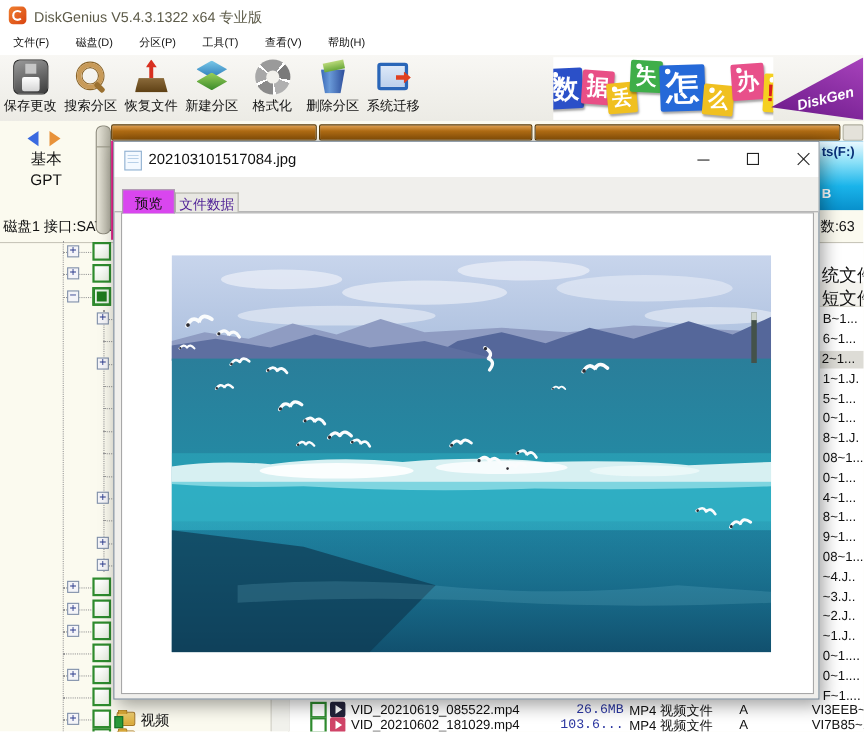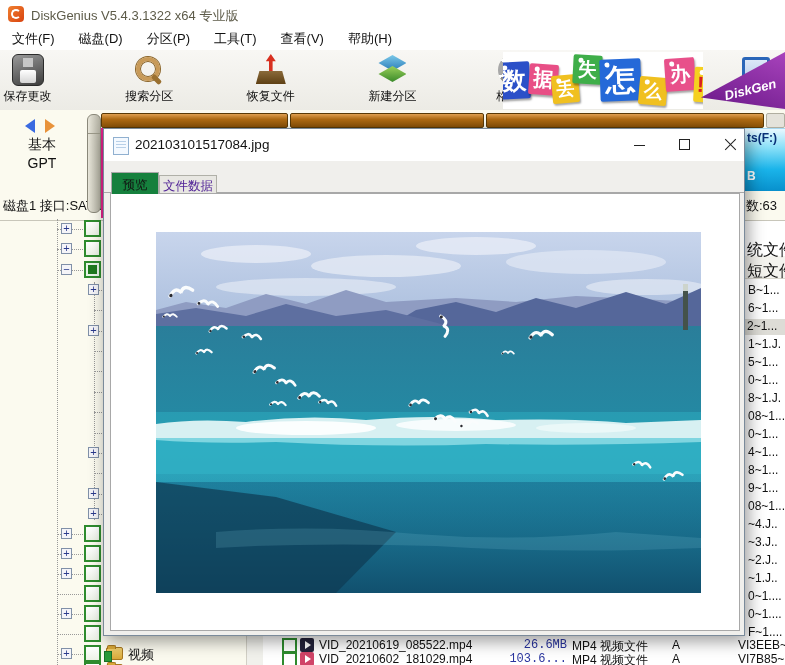--- a/index.html
+++ b/index.html
@@ -8,25 +8,25 @@
 
   
   .titlebar{position:absolute;left:0;top:0;right:0;height:28px;background:#fff;}
   .logo{position:absolute;left:8px;top:6px;width:16px;height:16px;border-radius:4px;
         background:linear-gradient(135deg,#f08030,#d84310);}
   .logo::after{content:"";position:absolute;inset:3px;border:2px solid #fff;border-radius:50%;border-right-color:transparent;}
   .title-text{position:absolute;left:31px;top:7px;font-size:13px;color:#5d5b49;white-space:nowrap;}
 
   
   .menubar{position:absolute;left:0;top:28px;right:0;height:22px;background:#fff;display:flex;align-items:center;padding-left:2px;}
-  .menu-item{font-size:13px;padding:2px 10px;margin-right:4px;white-space:nowrap;}
+  .menu-item{font-size:10px;padding:2px 10px;margin-right:4px;white-space:nowrap;}
 
   
   .toolbar{position:absolute;left:0;top:50px;right:0;height:60px;
-           background:linear-gradient(#f8f7f4,#ecebe5);border-bottom:1px solid #cfcdc0;display:flex;justify-content:space-between;}
+           background:linear-gradient(#f8f7f4,#ecebe5);border-bottom:1px solid #cfcdc0;display:flex;}
   .tbtn{width:55px;display:flex;flex-direction:column;align-items:center;padding-top:4px;box-sizing:border-box;}
   .ticon{width:32px;height:32px;position:relative;margin-bottom:2px;}
   .tlabel{font-size:12px;white-space:nowrap;}
   .save-icon{background:linear-gradient(160deg,#9a9a9a,#3c3c3c);border-radius:6px;border:1px solid #2a2a2a;box-sizing:border-box;}
   .save-icon::before{content:"";position:absolute;left:7px;right:7px;bottom:2px;height:13px;background:linear-gradient(#fff,#d5d5d5);border-radius:2px;}
   .save-icon::after{content:"";position:absolute;left:10px;right:10px;top:3px;height:9px;background:#c6c6c6;}
   .search-icon::before{content:"";position:absolute;left:3px;top:3px;width:16px;height:16px;border:4px solid #c89a58;border-radius:50%;box-shadow:0 0 0 1px #8a6428,inset 0 0 0 1px #8a6428;}
   .search-icon::after{content:"";position:absolute;right:3px;bottom:4px;width:11px;height:5px;background:#9a7030;transform:rotate(45deg);border-radius:2px;}
   .recover-files-icon::before{content:"";position:absolute;left:1px;right:1px;bottom:2px;height:13px;
       background:linear-gradient(#8a6a3a,#5e4014);clip-path:polygon(12% 0,88% 0,100% 100%,0 100%);
@@ -140,21 +140,21 @@
       background:repeating-linear-gradient(#b8d0e8 0 1px,transparent 1px 3px);}
   .dlg-title{position:absolute;left:31px;top:8px;font-size:13.5px;}
   .dlg-btn{position:absolute;top:1px;width:40px;height:28px;}
   .btn-min{left:516px;} .btn-max{left:560px;} .btn-close{left:606px;}
   .g-min{position:absolute;left:14px;top:15px;width:11px;border-top:1px solid #222;}
   .g-max{position:absolute;left:15px;top:9px;width:9px;height:9px;border:1px solid #222;}
   .g-close{position:absolute;left:14px;top:8px;width:13px;height:13px;}
   .g-close::before,.g-close::after{content:"";position:absolute;left:-1px;top:6px;width:15px;border-top:1px solid #222;}
   .g-close::before{transform:rotate(45deg);} .g-close::after{transform:rotate(-45deg);}
   .dlg-tabs{position:absolute;left:0;top:32px;right:0;height:32px;background:#f0efec;border-bottom:1px solid #a8a8a8;box-sizing:border-box;}
-  .tab-active{position:absolute;left:7px;top:11px;width:48px;height:22px;background:#15803d;border:1px solid #a8a8a8;border-bottom:none;
+  .tab-active{position:absolute;left:7px;top:11px;width:48px;height:22px;background:#d946ef;border:1px solid #a8a8a8;border-bottom:none;
       z-index:2;text-align:center;font-size:12.5px;padding-top:4px;box-sizing:border-box;}
   .tab-inactive{position:absolute;left:55px;top:14px;width:58px;height:19px;background:#e8e7e2;border:1px solid #b0b0a8;border-bottom:none;
       text-align:center;font-size:12.5px;padding-top:2px;box-sizing:border-box;color:#4c1d95;}
   .dlg-status{position:absolute;left:252px;top:44px;height:18px;display:flex;align-items:center;}
   .check-icon{width:14px;height:7px;border-left:4px solid #52b234;border-bottom:4px solid #2e8e22;
       transform:rotate(-48deg);margin-right:9px;margin-top:-4px;}
   .status-text{font-size:12.5px;font-weight:bold;color:var(--accent-green,#2aa02a);white-space:nowrap;}
   .dlg-content{position:absolute;left:6px;top:64px;width:630px;height:438px;background:#fff;border:1px solid #a8a8a8;box-sizing:border-box;}
   .photo{position:absolute;left:45px;top:38px;width:545px;height:361px;}
 </style>

